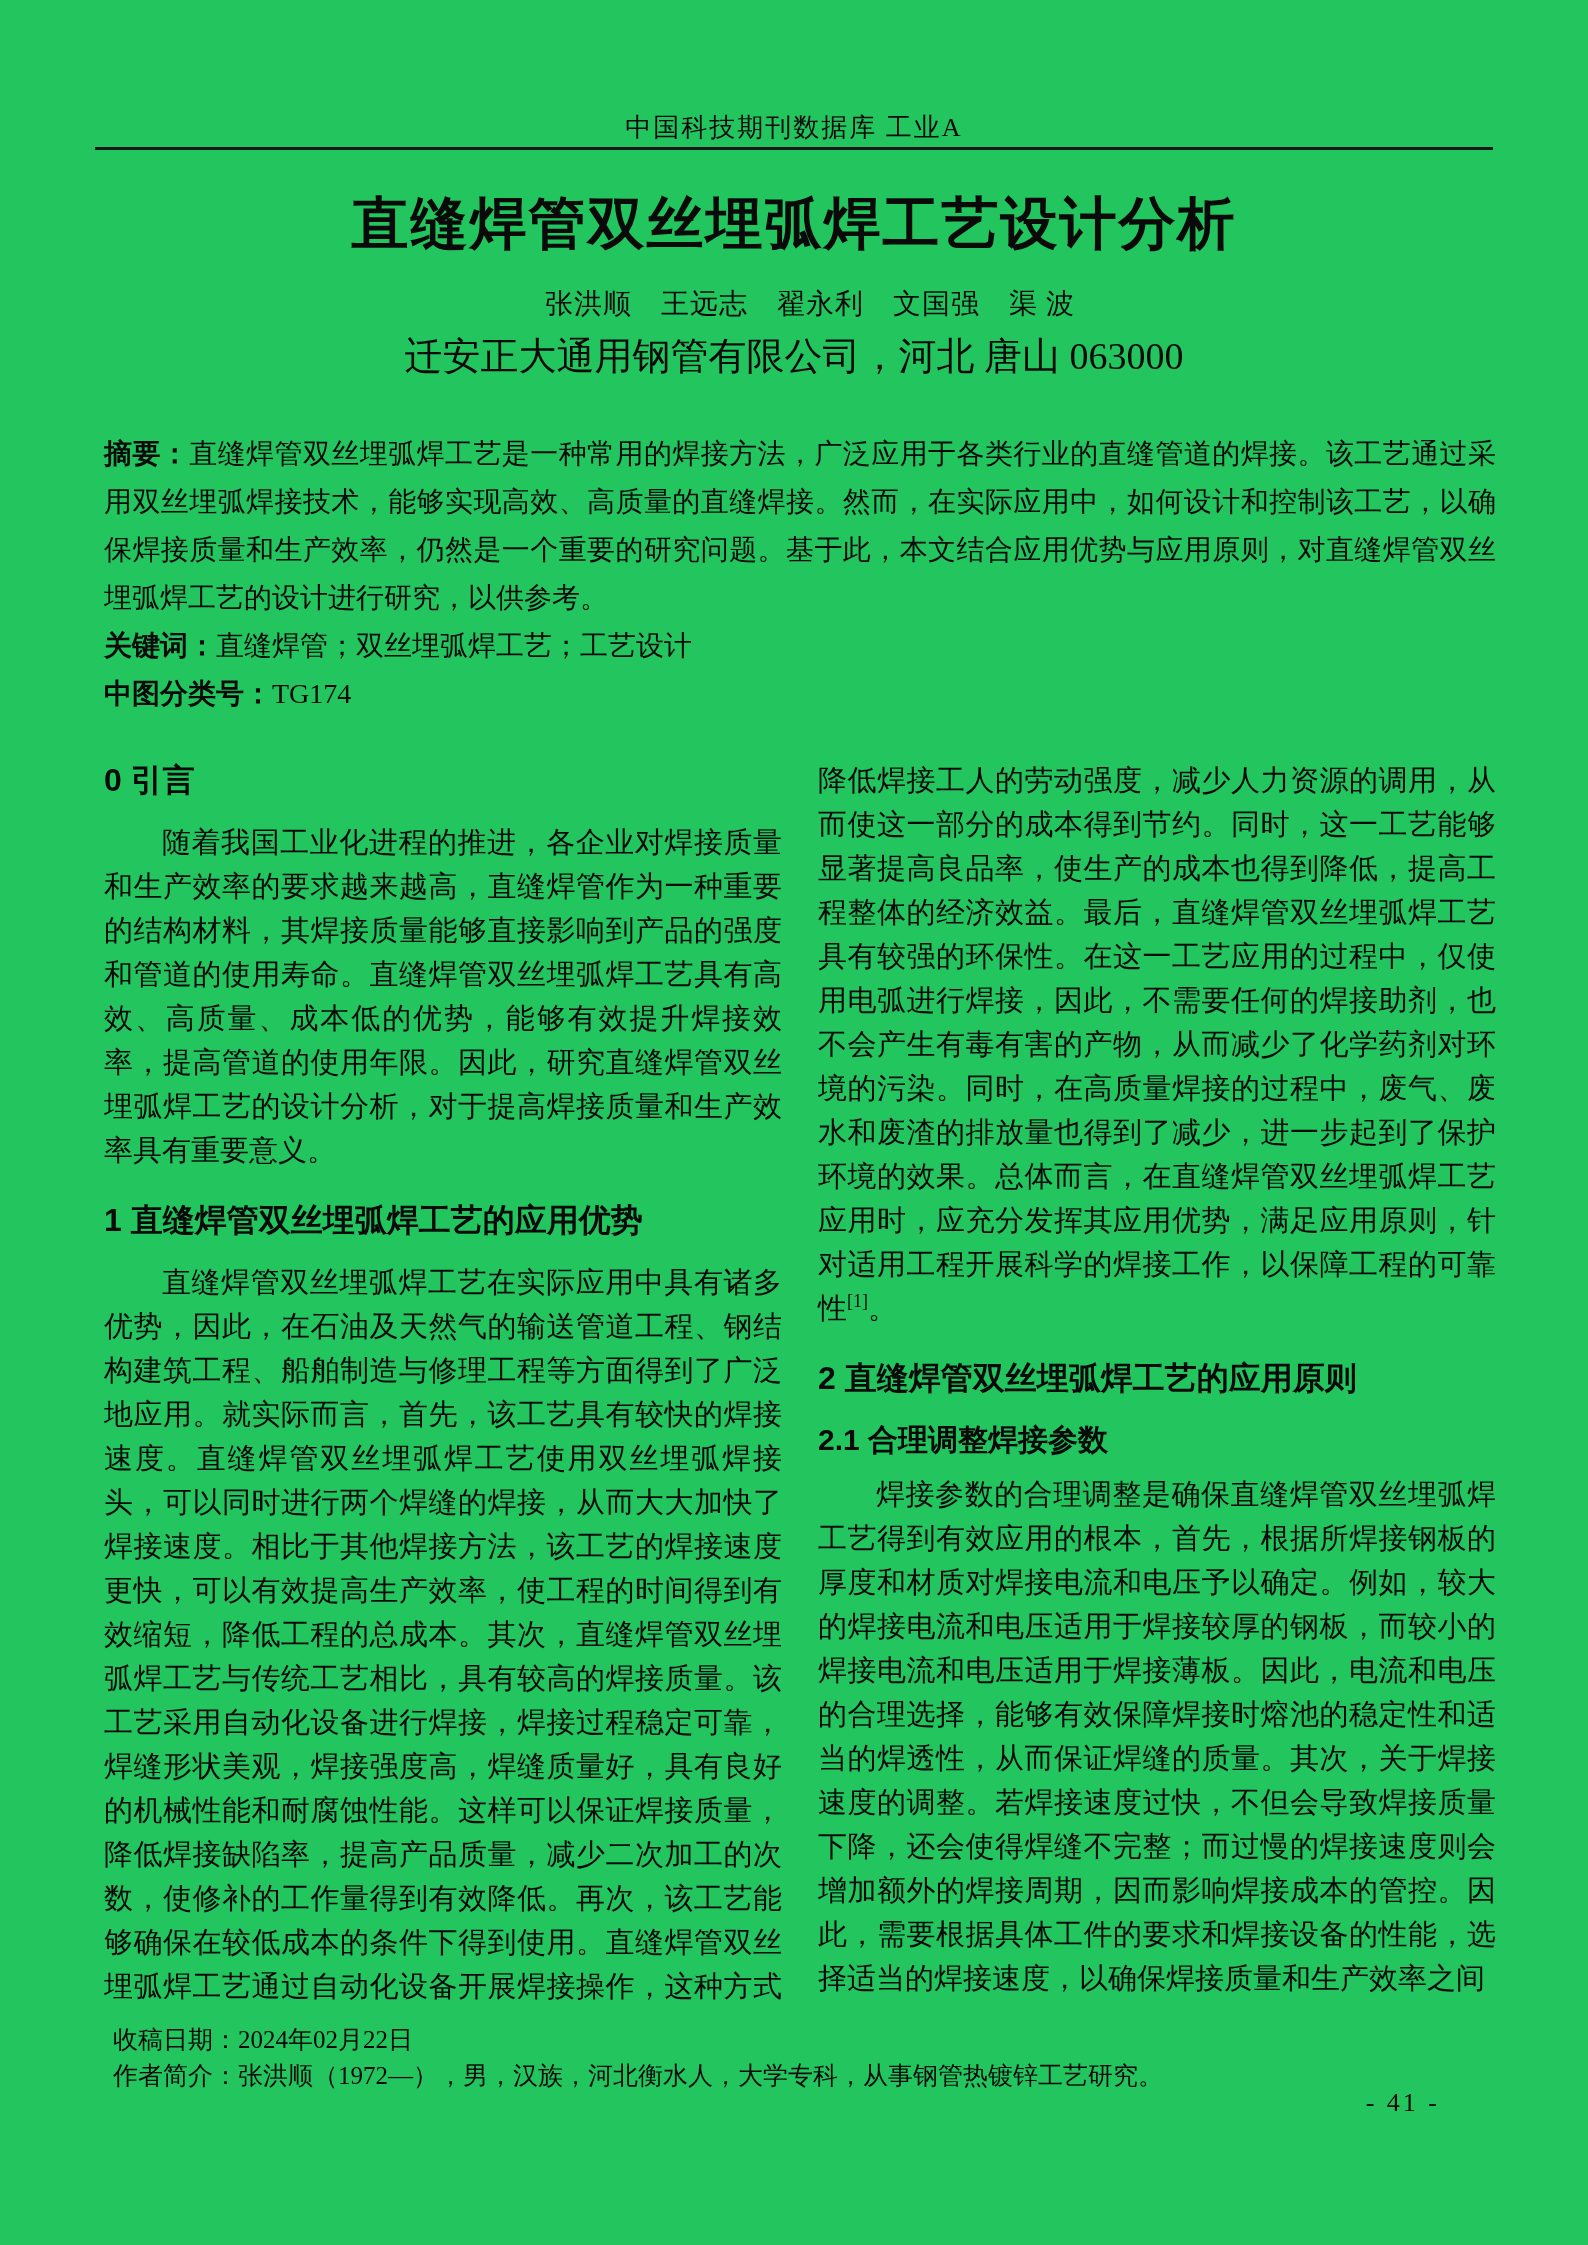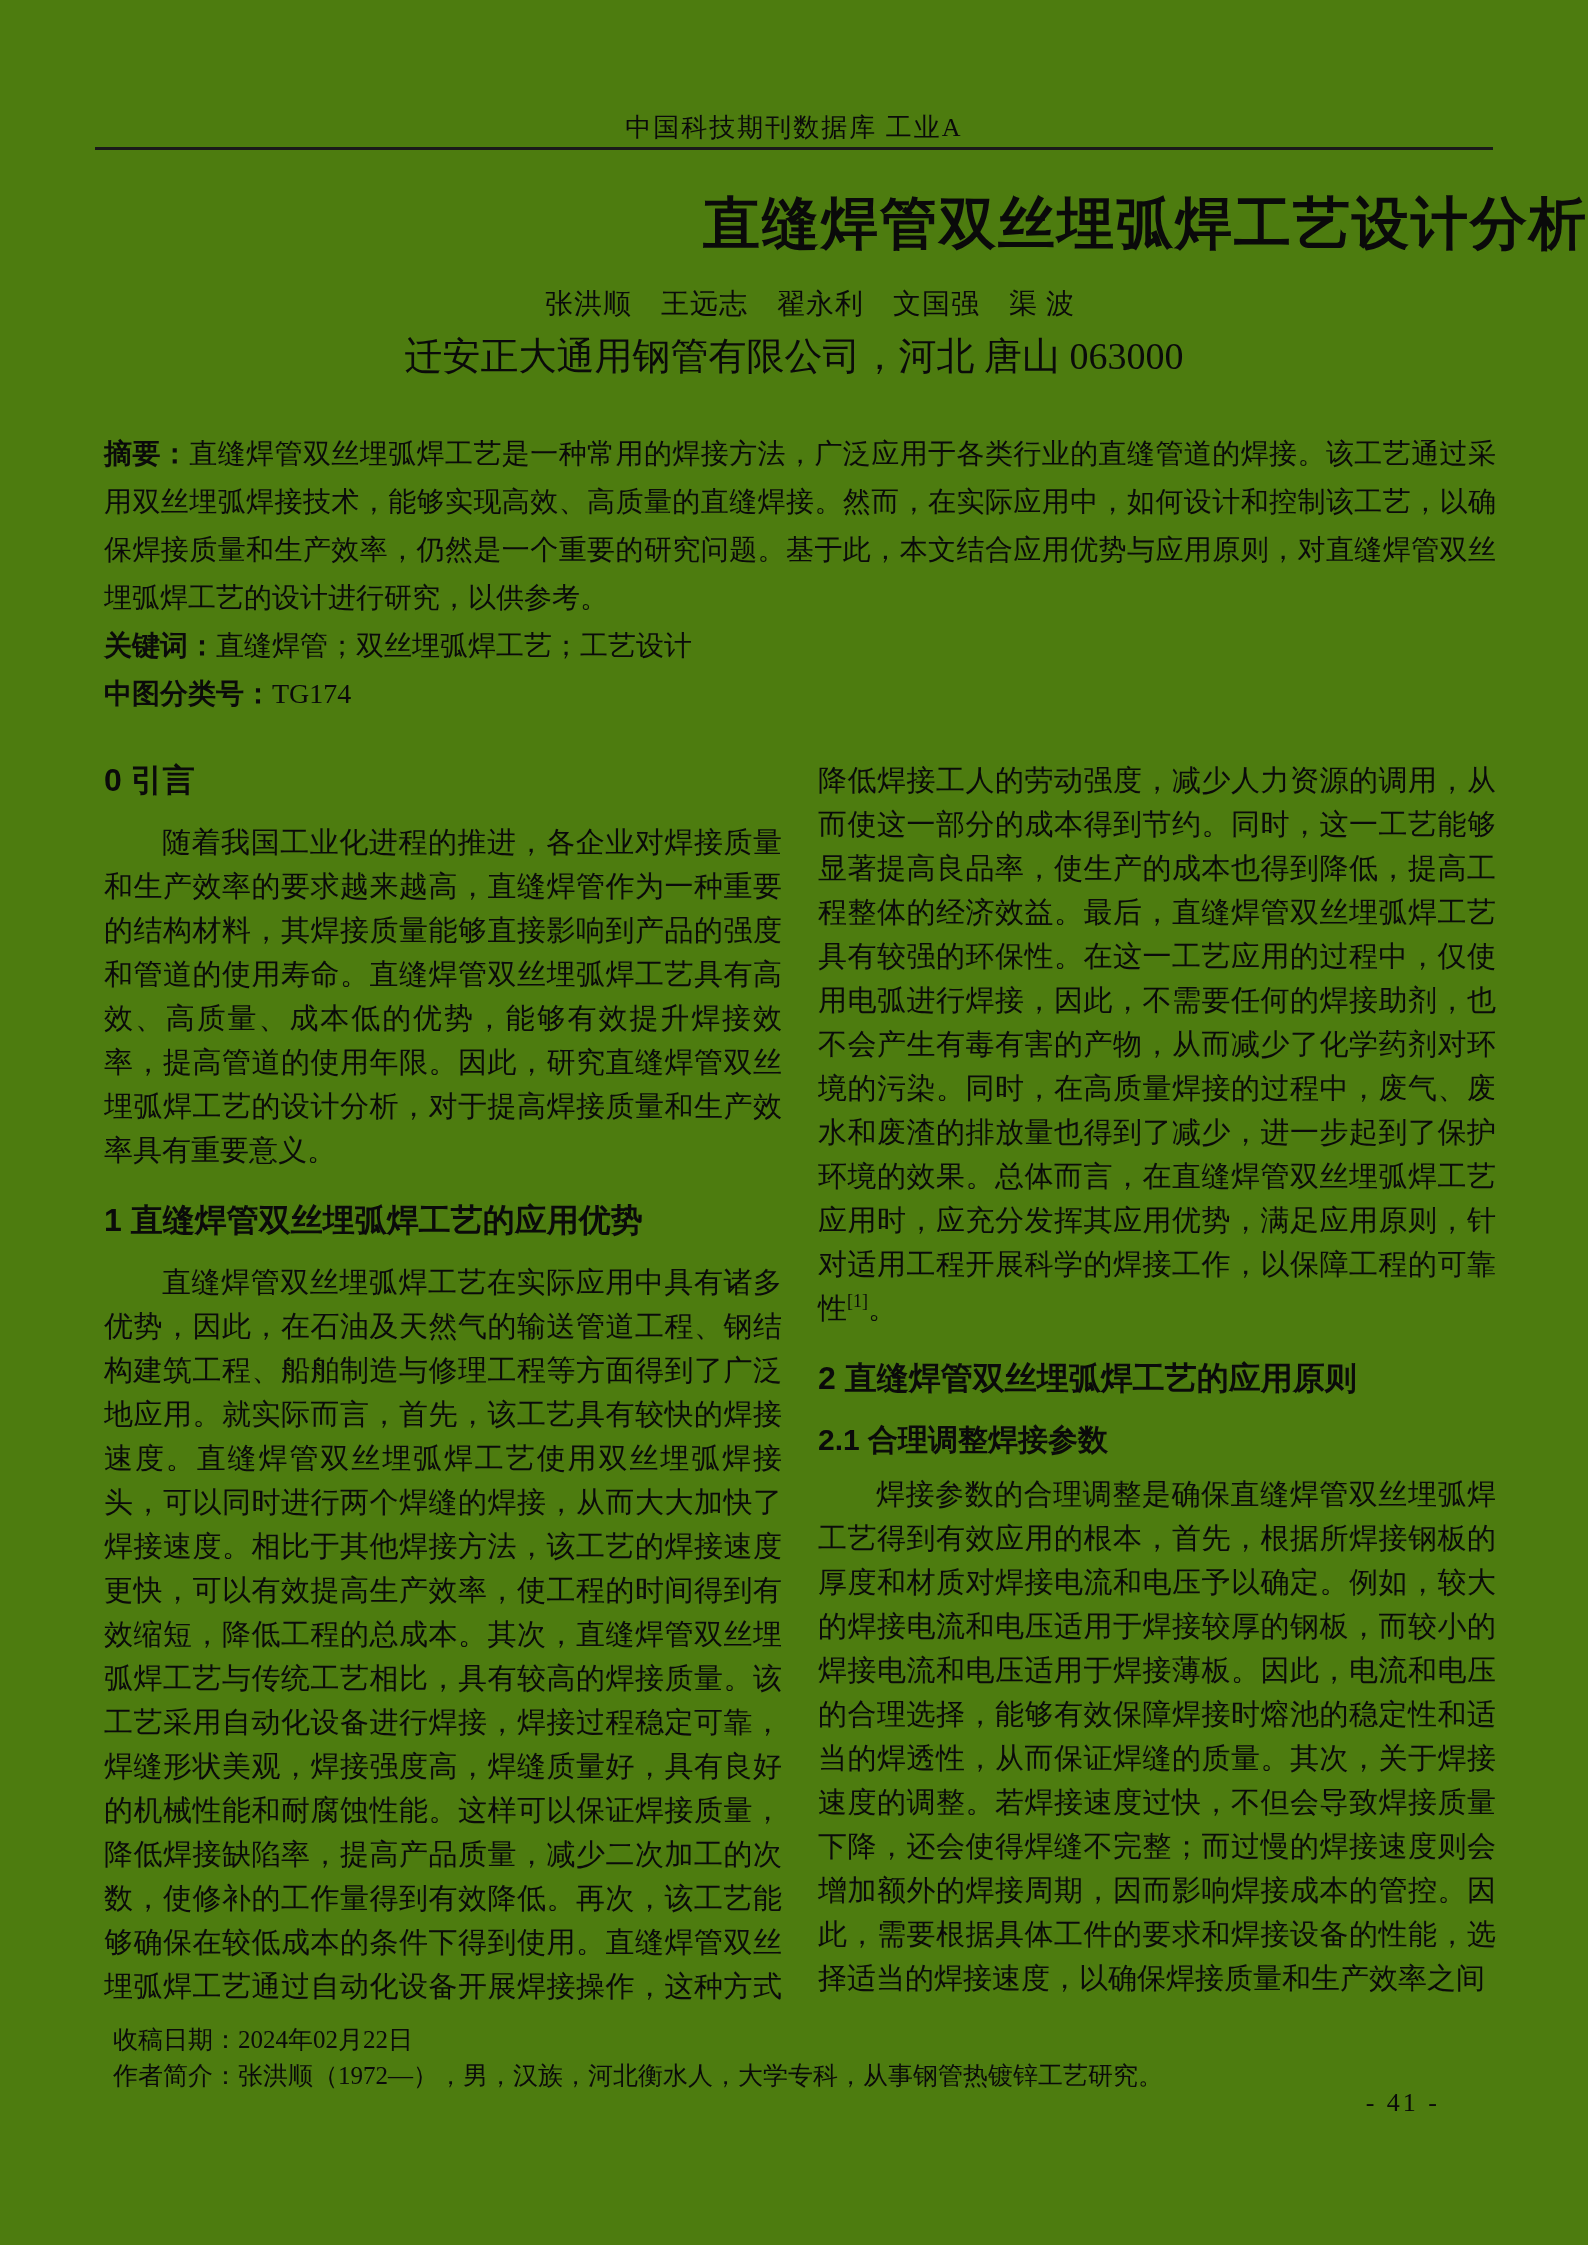--- a/index.html
+++ b/index.html
@@ -1,39 +1,39 @@
 <!DOCTYPE html>
 <html><head>
 <meta charset="utf-8">
 <style>
   html, body { margin: 0; padding: 0; background: #ffffff; }
   .page {
     position: relative;
     width: 1588px;
     height: 2245px;
-    background: #4d7c0f;
+    background: #22c55e;
     color: #0a0a0a;
     font-family: "Liberation Serif", serif;
     overflow: hidden;
   }
   .running-head {
     padding-top: 112px;
     text-align: center;
     font-size: 26px;
     line-height: 32px;
     letter-spacing: 2px;
   }
   .head-rule {
     border-top: 3px solid #1a1a1a;
     margin: 3px 95px 0 95px;
     height: 0;
   }
   .title {
     margin: 40px 0 0 0;
-    text-align: right;
+    text-align: center;
     font-family: "Liberation Sans", sans-serif;
     font-weight: 700;
     font-size: 57px;
     line-height: 66px;
     letter-spacing: 2px;
   }
   .authors {
     margin-top: 30px;
     text-align: center;
     font-size: 28px;

